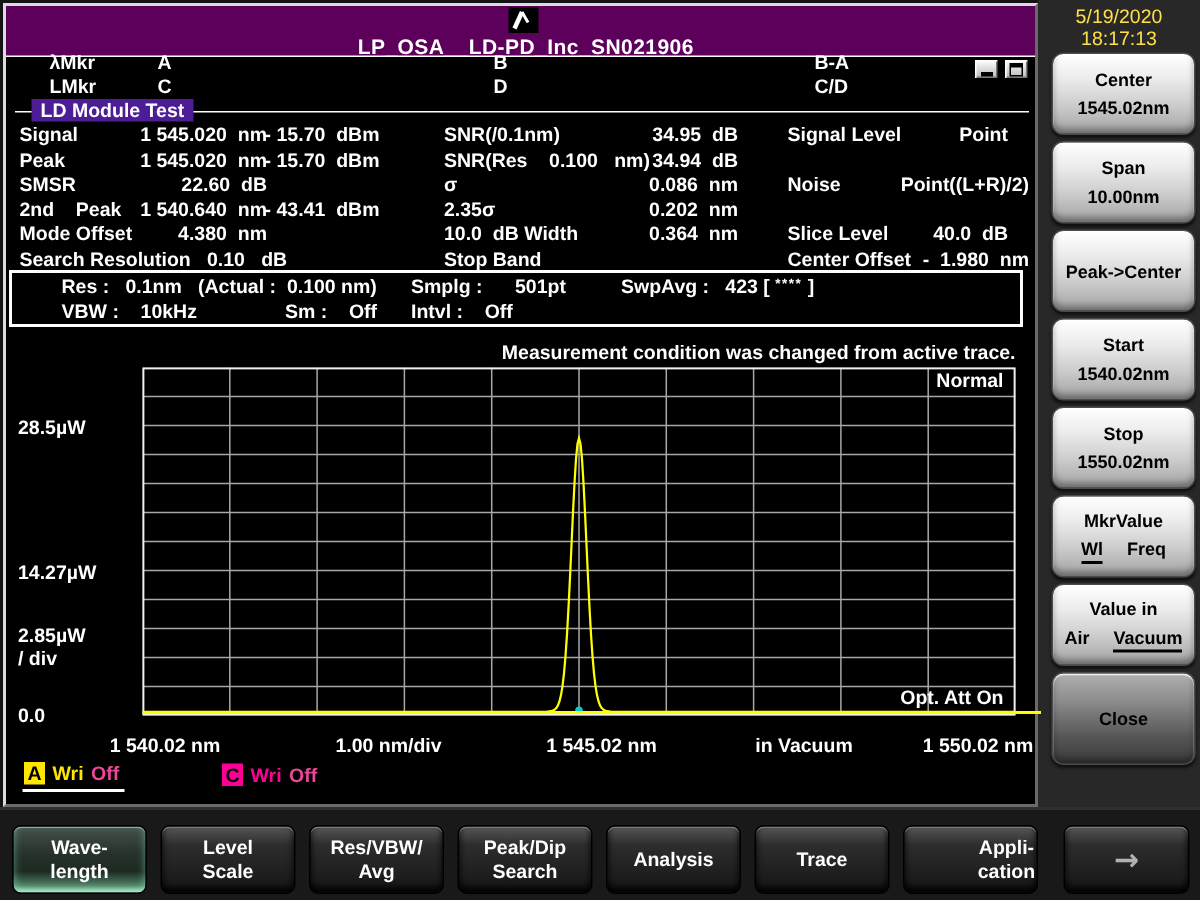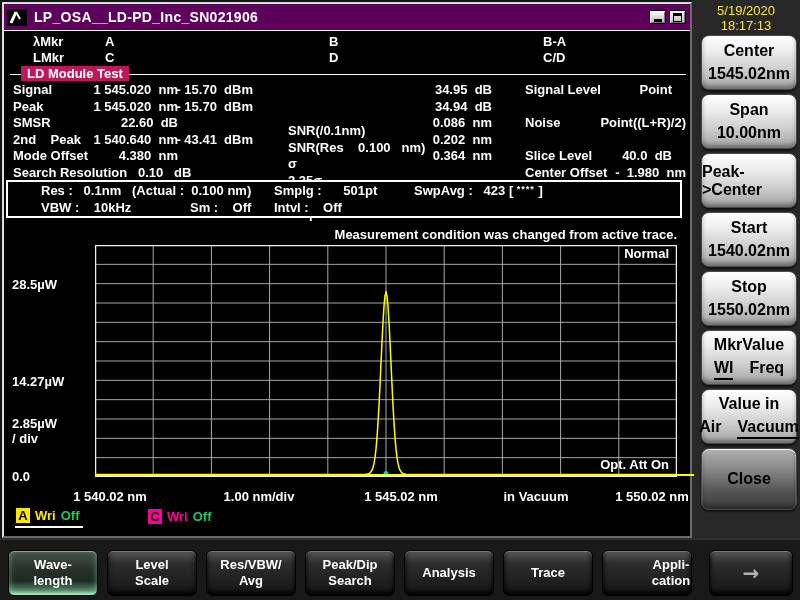--- a/index.html
+++ b/index.html
@@ -11,23 +11,23 @@
   }
   .pre { white-space:pre; }
 
   
   #mwin {
     position:absolute; left:2px; top:2px; width:690px; height:536px;
     background:#000;
     border:2px solid; border-color:#dcdcdc #6a6a6a #6a6a6a #dcdcdc;
   }
   #titlebar {
-    position:absolute; left:0; top:0; right:0; height:27px;
+    position:absolute; left:0; top:0; right:0; height:34px;
     background:var(--c-titlebar,#5c005c); border-bottom:1px solid #fff;
-    display:flex; align-items:center;
+    display:flex; align-items:center;flex-direction:column;
   }
   #logo { width:20px; height:17px; background:#000; margin:1px 0 1px 3px; flex:0 0 auto; }
   #title-text { margin-left:7px; font-size:14px; letter-spacing:.3px; }
   #winbtns { margin-left:auto; margin-right:4px; display:flex; gap:3px; }
   .winbtn {
     width:17px; height:14px; background:linear-gradient(180deg,#fff,#b8b8b8);
     border:1px solid #000; box-shadow:inset 1px 1px 0 #fff, inset -1px -1px 0 #777;
     display:flex; align-items:center; justify-content:center;
   }
   .glyph-min { width:8px; height:3px; background:#000; margin-top:7px; }
@@ -37,31 +37,31 @@
   .mkrow { position:absolute; left:0; right:0; height:16px; }
   #mkrow1 { top:30px; } #mkrow2 { top:46px; }
   .mk-l { position:absolute; left:29px; }
   .mk-a { position:absolute; left:101px; }
   .mk-b { position:absolute; left:325px; }
   .mk-d { position:absolute; left:539px; }
 
   
   #group-hdr { position:absolute; top:62px; left:6px; right:4px; height:16px; }
   #group-hdr::before { content:""; position:absolute; left:0; right:0; top:8px; height:1px; background:#fff; }
-  #group-hdr span { position:absolute; left:11px; top:0; background:#be185d; padding:0 6px; }
+  #group-hdr span { position:absolute; left:11px; top:0; background:#4c1d95; padding:0 6px; }
 
   
   #meas-left  { position:absolute; left:0;   top:78px; width:262px; }
   #meas-mid   { position:absolute; left:276px; top:78px; width:216px; }
   #meas-right { position:absolute; left:521px; top:78px; width:163px; height:100px; }
   .mrow { position:relative; height:16.6px; }
   .ml   { position:absolute; left:9px; }
   .mwl  { position:absolute; left:66px;  width:108px; text-align:right; }
   .mlvl { position:absolute; left:171px; width:78px;  text-align:right; }
-  .midl { position:absolute; left:8px;margin-top:41px; }
+  .midl { position:absolute; left:16px; }
   .midv { position:absolute; left:0; width:212px; text-align:right; }
   .rrow { position:absolute; left:0; right:0; height:16px; }
   .rlab { position:absolute; left:0; }
   .rval { position:absolute; left:0; width:147px; text-align:right; }
   .rrow.wide .rval { width:161px; }
 
   
   #sweepbox {
     position:absolute; left:2px; top:176px; width:676px; height:38px;
     border:2px solid #fff; background:#000;
@@ -90,32 +90,32 @@
 
   
   .legend { position:absolute; top:503px; display:flex; align-items:center; gap:5px; padding:0 3px 2px 1px; height:21px; }
   #legend-a { left:11px; border-bottom:2px solid #fff; }
   #legend-c { left:143px; }
   .badge { width:14px; height:15px; color:#000; text-align:center; line-height:15px; }
   #legend-a .badge { background:var(--c-badge-a,#ffe600); }
   #legend-c .badge { background:var(--c-badge-c,#ff0096); }
   #legend-a .wri { color:var(--c-badge-a,#ffe600); }
   #legend-c .wri { color:var(--c-badge-c,#ff0096); }
-  .off { color:#22c55e;text-align:right; }
+  .off { color:#ec4899;text-align:right; }
 
   
   #side-panel { position:absolute; left:692px; top:0; width:108px; height:538px; background:#282828; }
   #clock { margin-top:3px; text-align:center; color:#fde047; font-weight:normal; line-height:15px; font-size:13px; }
   #sbtns { position:absolute; left:9px; right:3px; top:35px; display:flex; flex-direction:column; gap:4px; }
   .sbtn {
     height:55px; border-radius:8px; border:1px solid #4a4a4a; color:#000; cursor:default;
     background:linear-gradient(180deg,#ffffff 0%,#ececec 30%,#cfcfcf 62%,#a2a2a2 100%);
     box-shadow:inset 0 1px 1px #fff, inset 0 -3px 4px rgba(0,0,0,.35), 0 2px 2px rgba(0,0,0,.6);
     display:flex; flex-direction:column; justify-content:center; align-items:center; gap:5px;
-    font-size:16px; font-weight:bold;
+    font-size:12px; font-weight:bold;
   }
   .sbtn .opts { display:flex; gap:16px; }
   .sbtn .opt { padding-bottom:1px; border-bottom:2px solid transparent; }
   .sbtn .opt.sel { border-bottom:2px solid #000; }
   #sbtn-close {
     height:62px;
     background:linear-gradient(180deg,#b0b0b0 0%,#8d8d8d 30%,#565656 70%,#3a3a3a 100%);
   }
 
   

